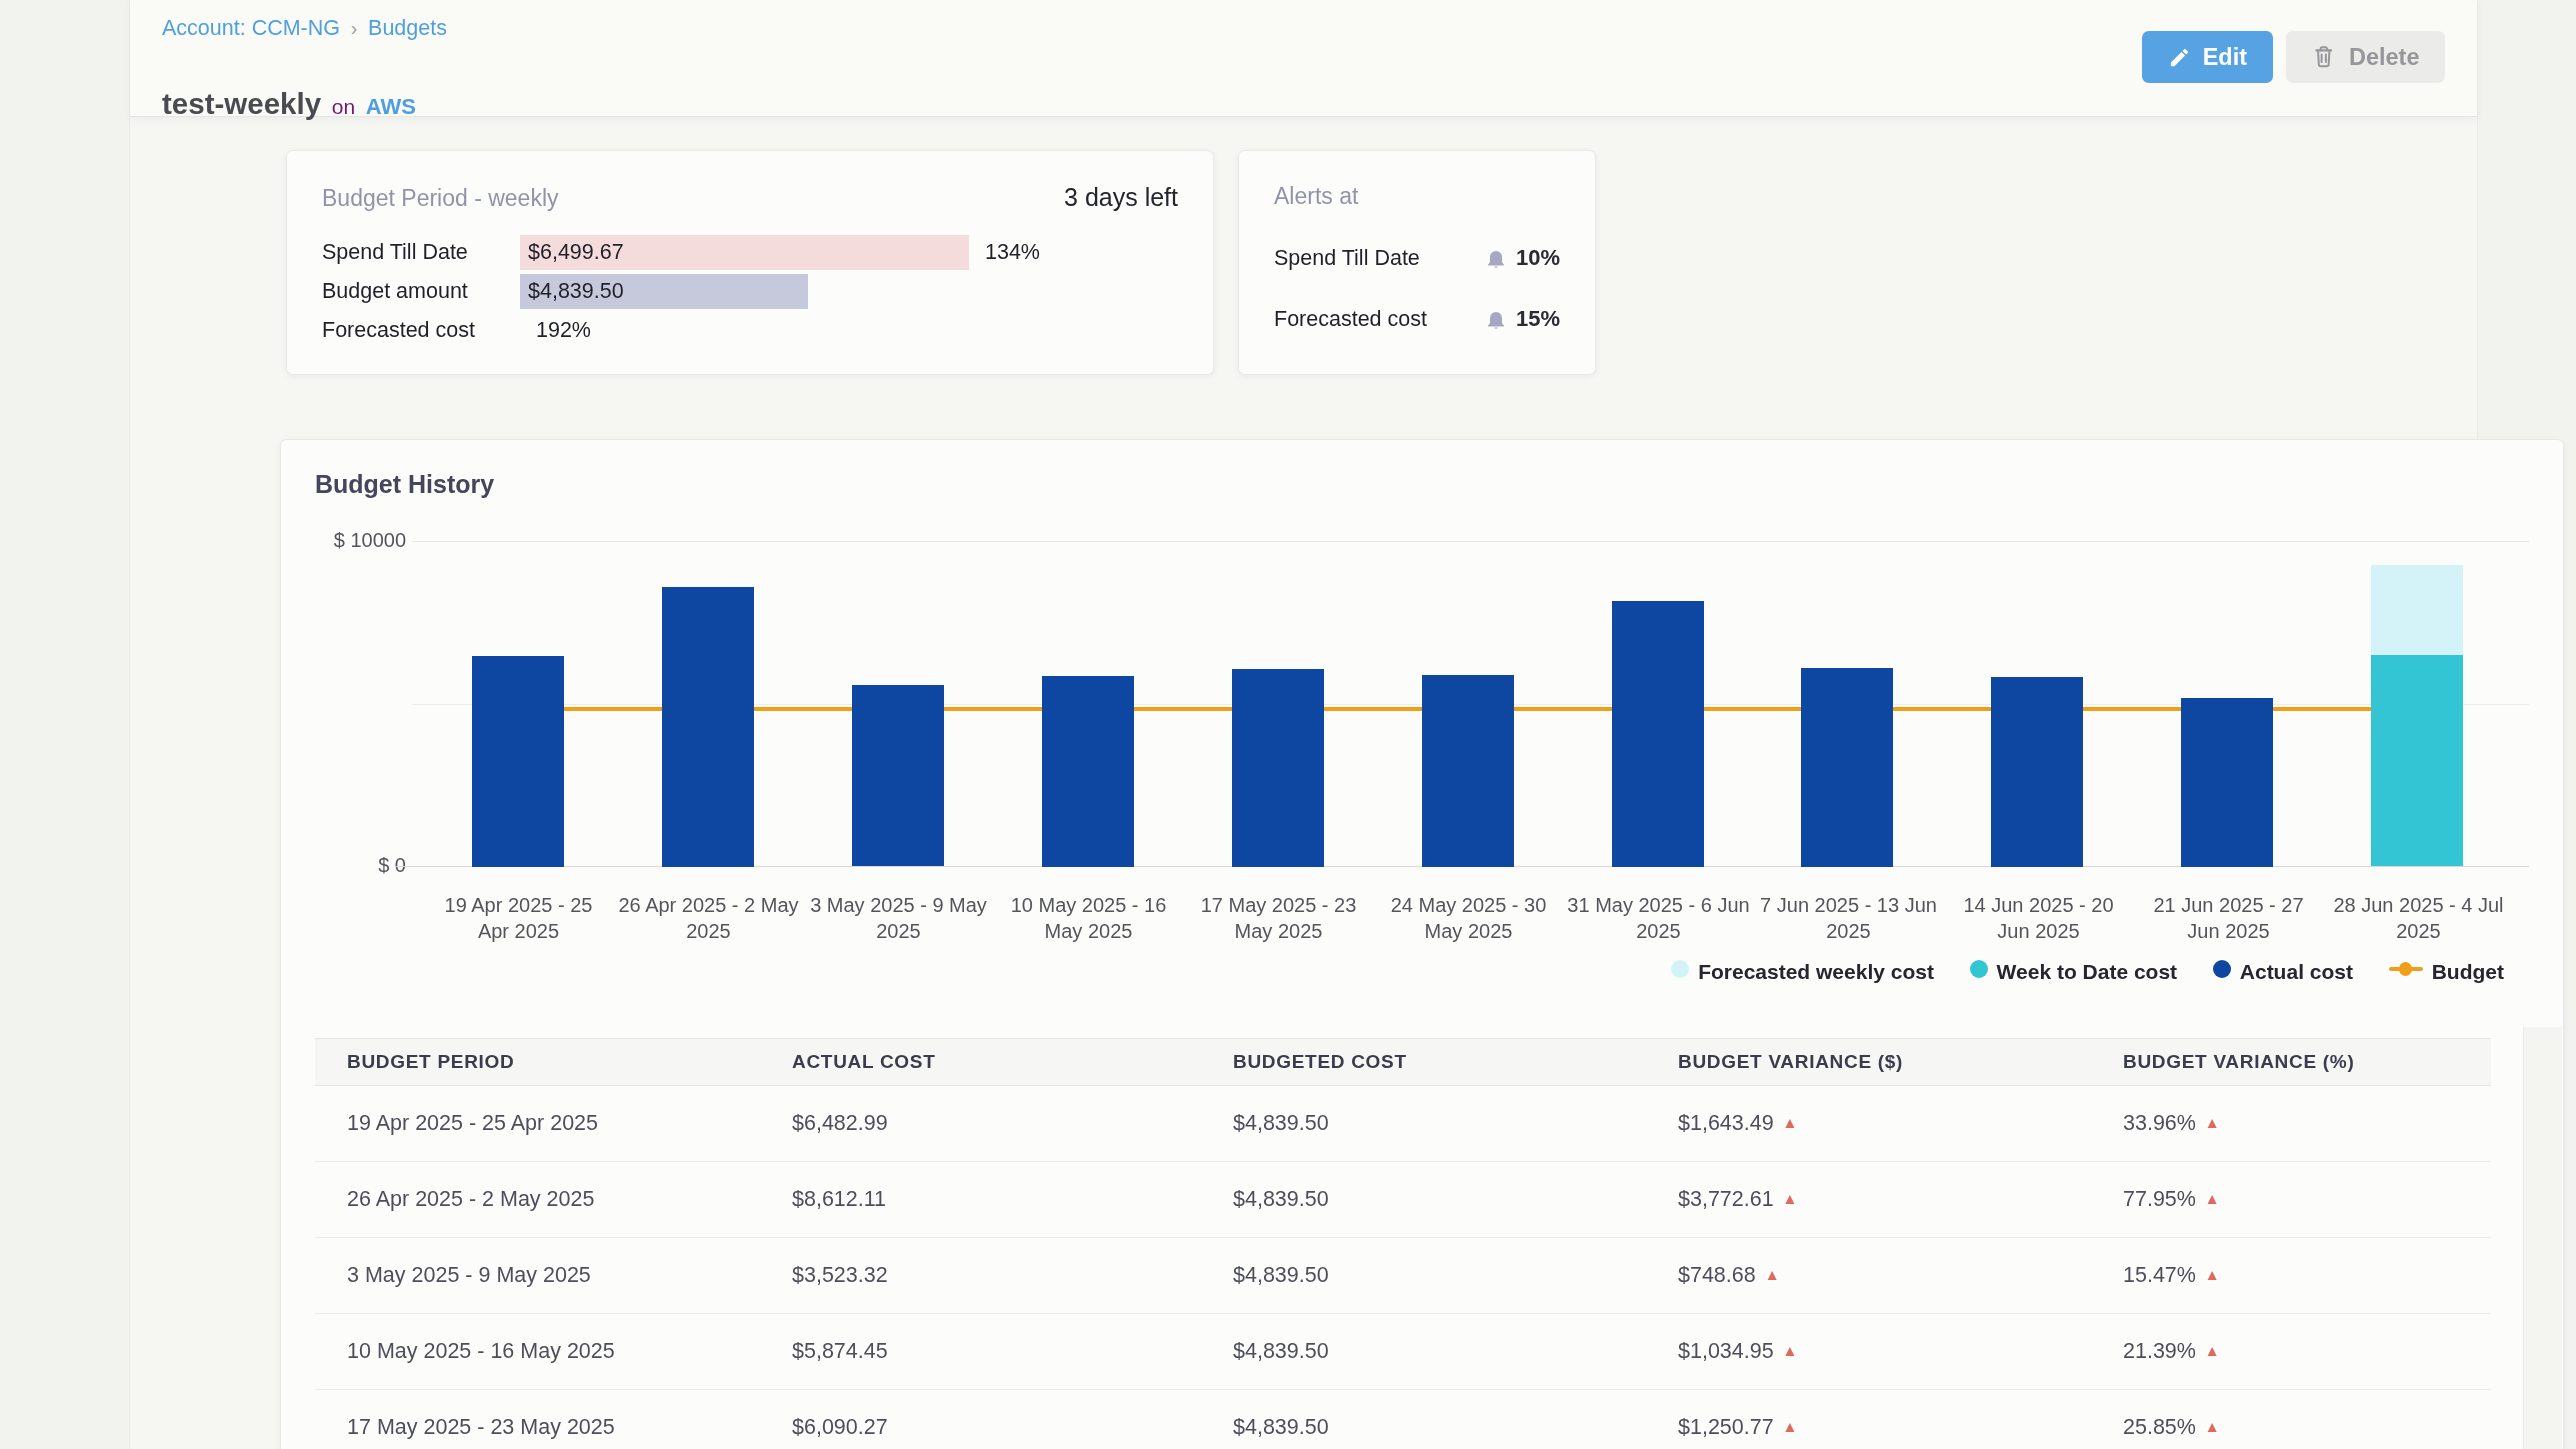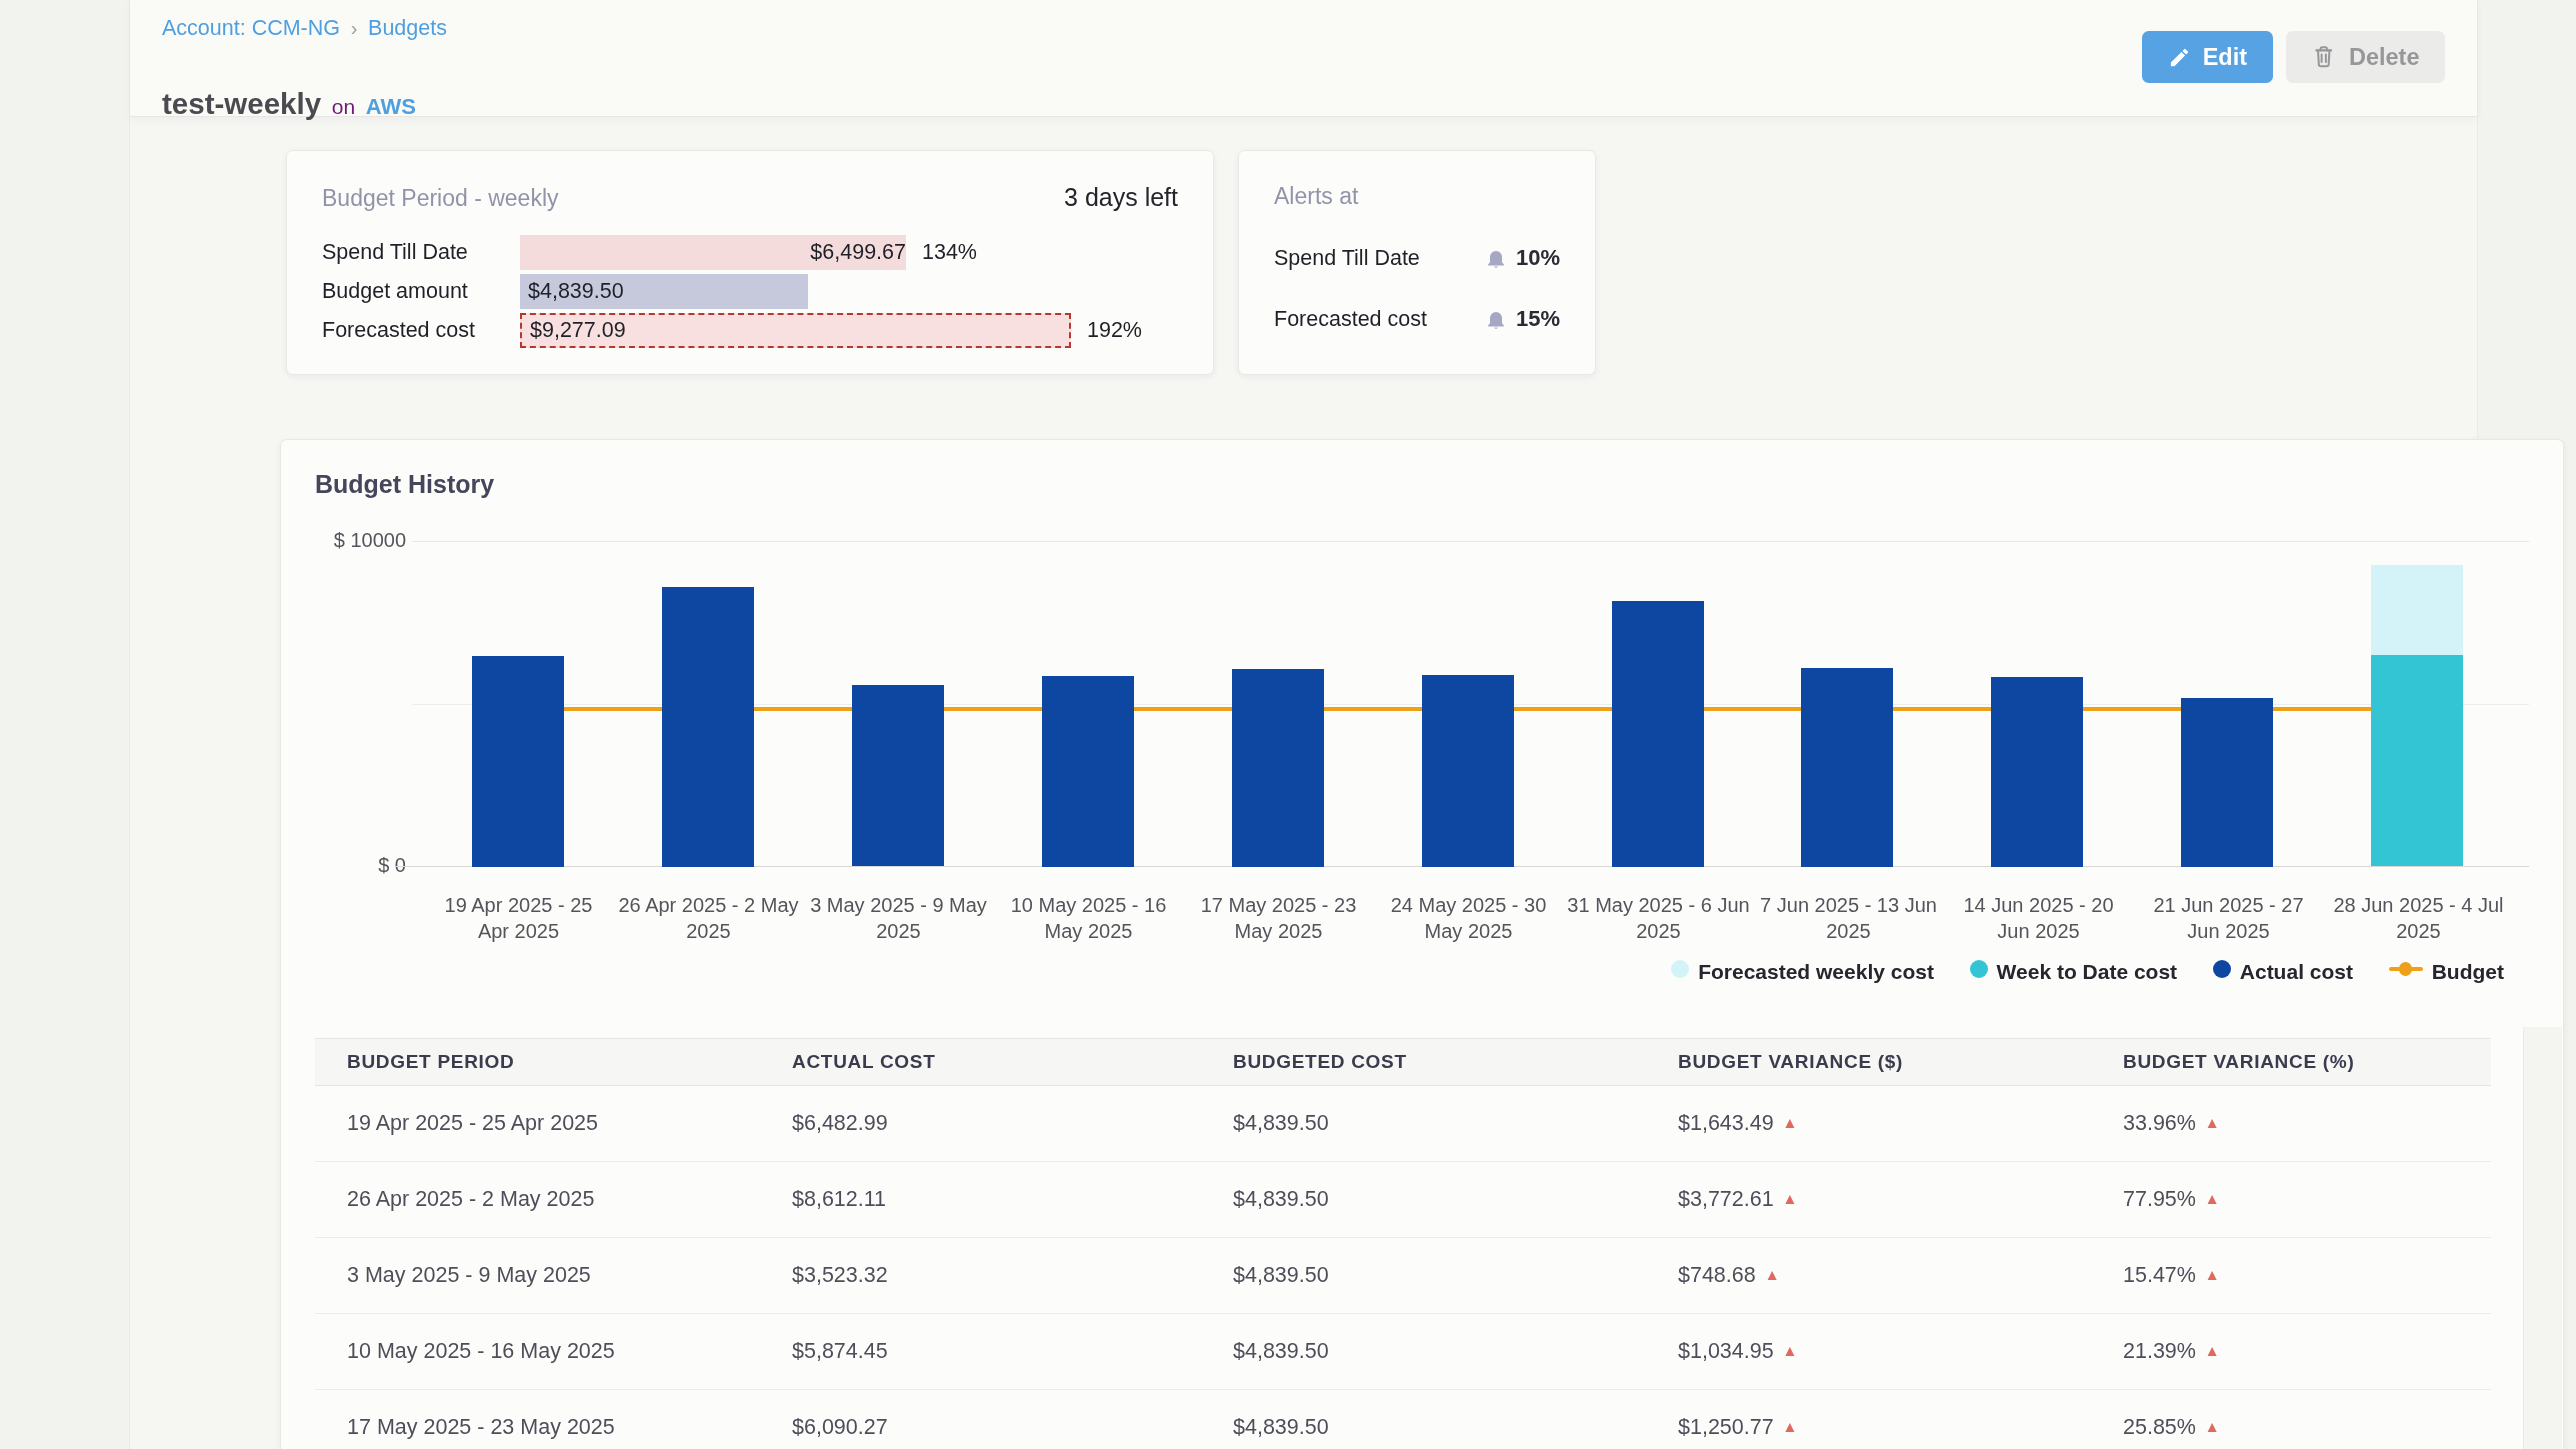--- a/index.html
+++ b/index.html
@@ -128,41 +128,38 @@
 
   <div class="card card-bp">
     <div class="card-title-row">
       <span class="card-title">Budget Period - weekly</span>
       <span class="days-left">3 days left</span>
     </div>
     <div class="bp-rows">
       <div class="bp-row">
         <span class="bp-label">Spend Till Date</span>
         <div class="bp-track">
-          <div class="hbar hbar-spend" style="width: 386px; justify-content: flex-end;">
+          <div class="hbar hbar-spend" style="width: 449px;">
             <span>$6,499.67</span>
           </div>
           <span class="bp-pct">134%</span>
         </div>
       </div>
       <div class="bp-row">
         <span class="bp-label">Budget amount</span>
         <div class="bp-track">
           <div class="hbar hbar-budget" style="width: 288px;">
             <span>$4,839.50</span>
           </div>
           <span class="bp-pct"></span>
         </div>
       </div>
       <div class="bp-row">
         <span class="bp-label">Forecasted cost</span>
         <div class="bp-track">
-          <div class="hbar hbar-forecast" style="width: 551px;">
-            <span>$9,277.09</span>
-          </div>
           <span class="bp-pct">192%</span>
         </div>
       </div>
     </div>
   </div>
 
   <div class="card card-alerts">
     <div class="card-title-row">
       <span class="card-title">Alerts at</span>
     </div>

